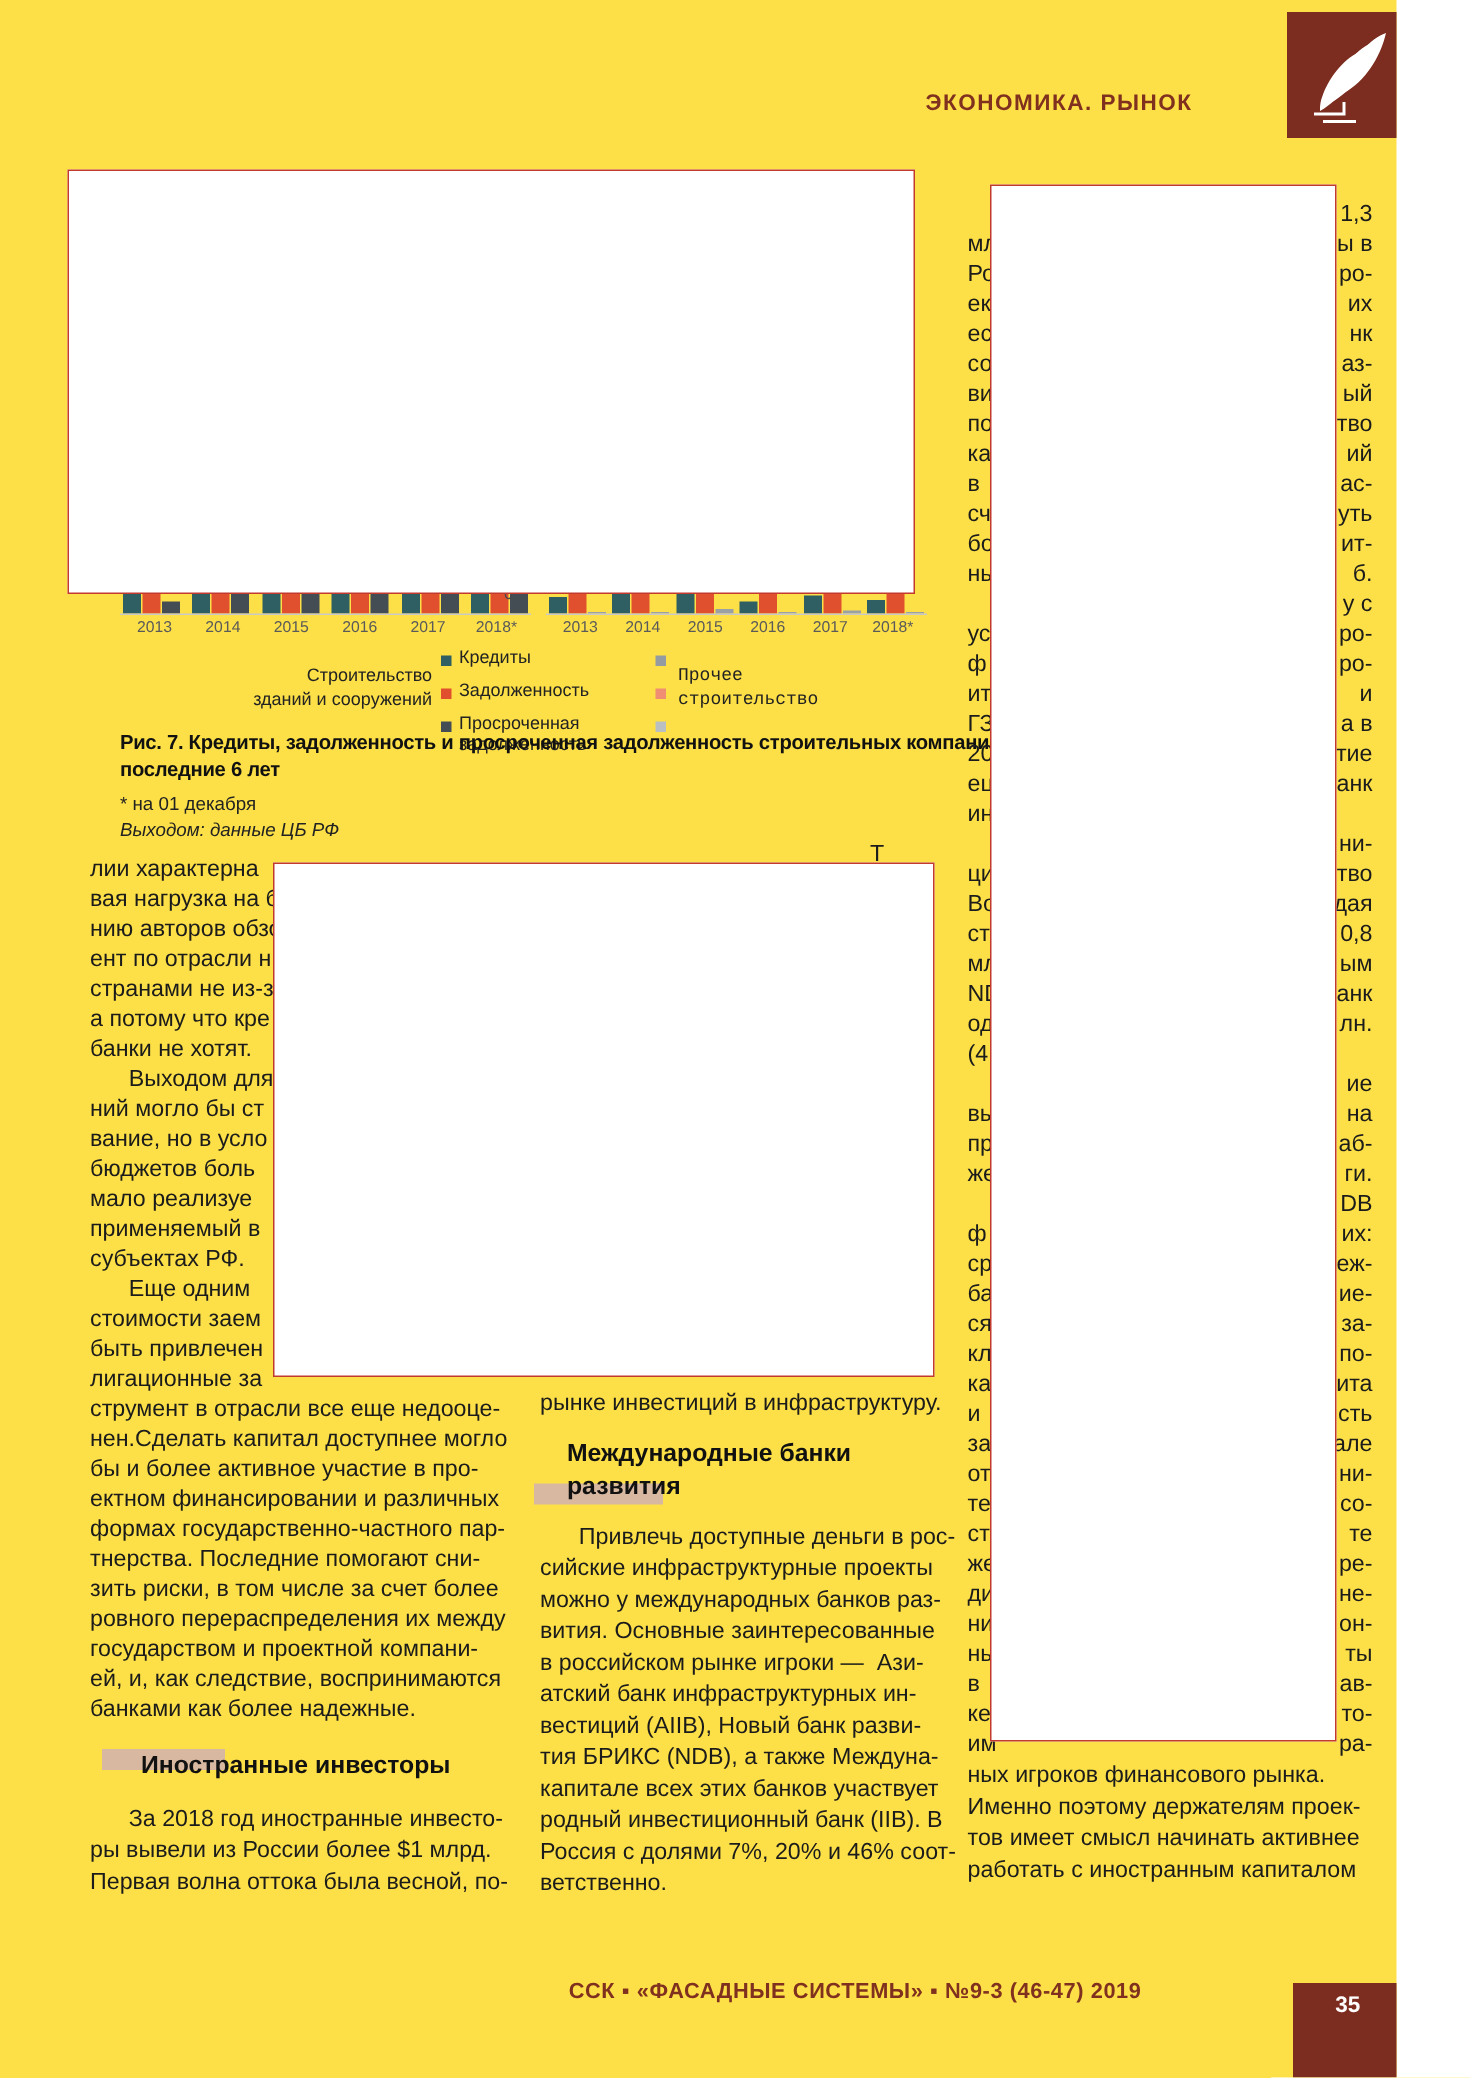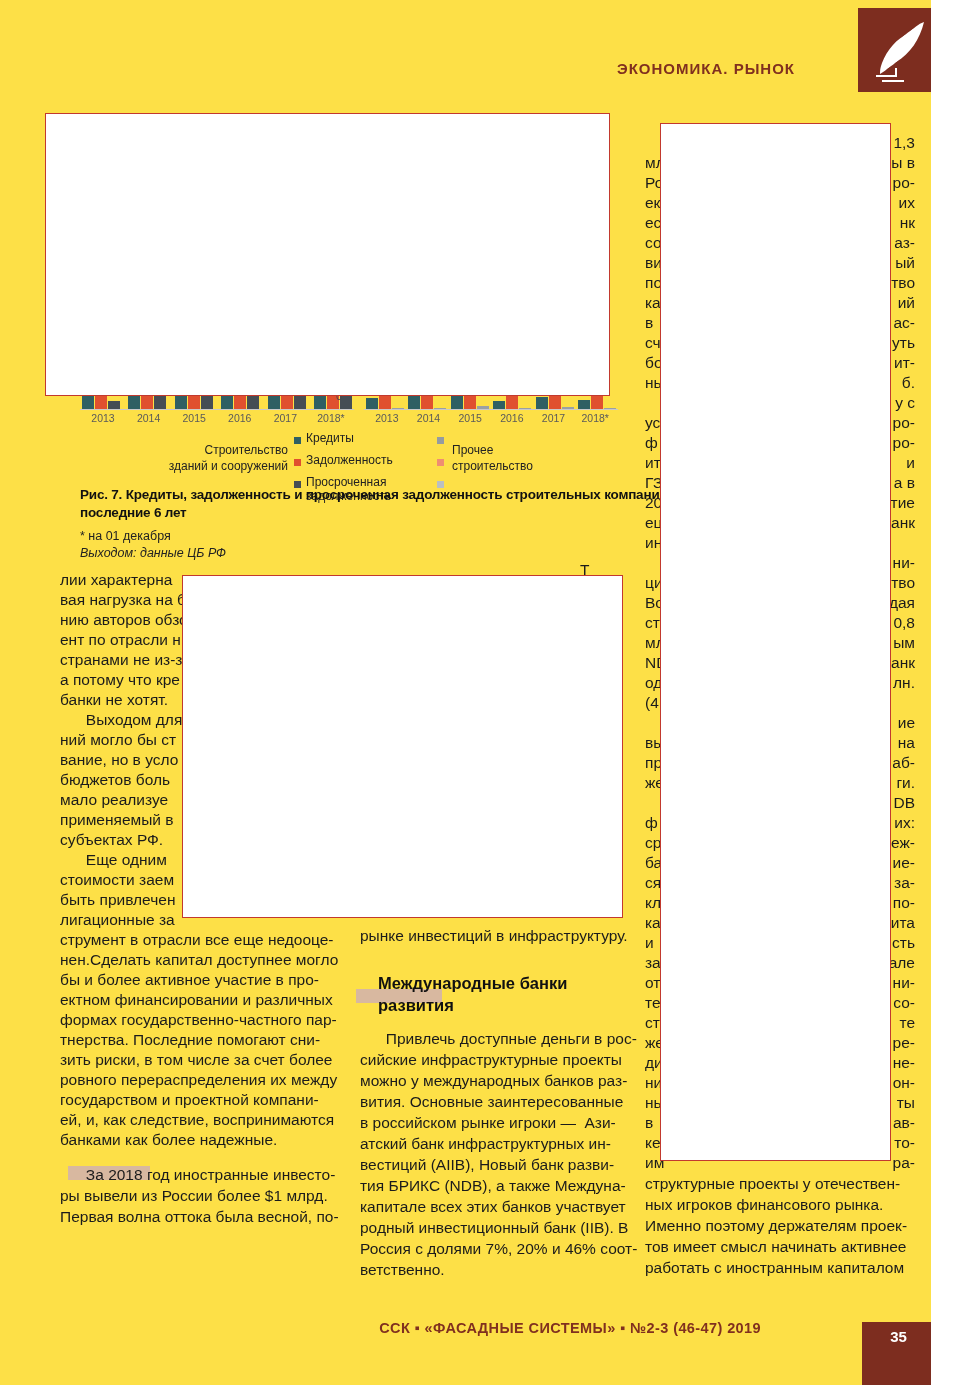--- a/index.html
+++ b/index.html
@@ -26,42 +26,42 @@
   .bl1{left:80px;top:409px;width:274px;}
   .bl2{left:364px;top:409px;width:254px;}
   .zero-label{left:336px;top:390px;font-size:11px;color:#4a4a4a;z-index:1;}
   .axis-row{top:412px;display:flex;justify-content:space-between;z-index:1;}
   #axis1{left:82px;width:270px;}
   #axis2{left:366px;width:250px;}
   .axis-row span{width:42px;text-align:center;font-size:10.5px;color:#5a5a5a;}
   
   .legend-label{font-size:12px;line-height:16px;white-space:pre-line;color:#222;}
   .leg-left{left:148px;top:442px;width:140px;text-align:right;}
-  .leg-right{left:452px;top:442px;width:140px;text-align:left;}
+  .leg-right{left:452px;top:442px;width:140px;text-align:left;font-family:Liberation Mono, monospace;}
   .leg-center{left:306px;top:431px;width:160px;}
   .leg-center div{height:22px;font-size:12px;text-align:left;color:#222;}
   .sq{width:7px;height:7px;}
   
   .caption{left:80px;top:486px;width:560px;}
   .cap-line{font-size:13.5px;font-weight:bold;letter-spacing:-0.2px;line-height:18px;
             white-space:nowrap;color:#111;}
   .fig-footnote{font-size:12.5px;margin-top:7px;color:#222;}
   .fig-source{font-size:12.5px;font-style:italic;margin-top:3px;color:#222;}
   
   .col{z-index:1;font-size:15.5px;color:#1b1b1b;}
   .col1{left:60px;top:570px;width:276px;}
   .col2{left:360px;top:925px;width:274px;}
   .col3{left:645px;top:133px;width:270px;}
   .tline{height:20px;line-height:20px;white-space:pre;overflow:visible;}
   .pline{height:21px;line-height:21px;white-space:pre;}
   .c3row{height:20px;line-height:20px;display:flex;justify-content:space-between;
          white-space:pre;}
   .heading{font-size:16.5px;font-weight:bold;color:#111;}
   .h1{margin-top:16px;padding-left:34px;height:22px;line-height:22px;}
-  .h2{margin-top:26px;padding-left:18px;line-height:22px;height:44px;}
+  .h2{margin-top:12px;padding-left:18px;line-height:22px;height:44px;}
   .gap12{margin-top:12px;}
   .gap14{margin-top:14px;}
   .highlight{background:#d8b8a0;z-index:0;}
   .hl1{left:68px;top:1166px;width:82px;height:14px;}
   .hl2{left:356px;top:989px;width:86px;height:14px;}
   .t-frag{left:580px;top:561px;font-size:15.5px;z-index:1;}
   
   .footer-line{left:300px;right:170px;top:1320px;text-align:right;font-size:14.5px;
                font-weight:bold;color:#80301f;letter-spacing:0.4px;z-index:2;}
   .page-badge{left:862px;top:1312px;width:73px;height:73px;background:#7d2d1f;
@@ -219,20 +219,21 @@
       <div class="tline">нен.Сделать капитал доступнее могло</div>
       <div class="tline">бы и более активное участие в про-</div>
       <div class="tline">ектном финансировании и различных</div>
       <div class="tline">формах государственно-частного пар-</div>
       <div class="tline">тнерства. Последние помогают сни-</div>
       <div class="tline">зить риски, в том числе за счет более</div>
       <div class="tline">ровного перераспределения их между</div>
       <div class="tline">государством и проектной компани-</div>
       <div class="tline">ей, и, как следствие, воспринимаются</div>
       <div class="tline">банками как более надежные.</div>
+    <div class="heading h1">Иностранные инвесторы</div>
     <div class="gap14"></div>
     <div class="pline">      За 2018 год иностранные инвесто-</div>
       <div class="pline">ры вывели из России более $1 млрд.</div>
       <div class="pline">Первая волна оттока была весной, по-</div>
   </div>
 
   <div class="abs t-frag">Т</div>
 
   <div class="abs col col2">
     <div class="pline">рынке инвестиций в инфраструктуру.</div>
@@ -455,27 +456,26 @@
         <span>ав-</span>
       </div>
       <div class="c3row">
         <span>ке</span>
         <span>то-</span>
       </div>
       <div class="c3row">
         <span>им</span>
         <span>ра-</span>
       </div>
-    <div class="pline">структурные проекты у отечествен-</div>
       <div class="pline">ных игроков финансового рынка.</div>
       <div class="pline">Именно поэтому держателям проек-</div>
       <div class="pline">тов имеет смысл начинать активнее</div>
       <div class="pline">работать с иностранным капиталом</div>
   </div>
 
   <div class="abs redact box1"></div>
   <div class="abs redact box2"></div>
   <div class="abs redact box3"></div>
 
-  <div class="abs footer-line">ССК ▪ «ФАСАДНЫЕ СИСТЕМЫ» ▪ №2-3 (46-47) 2019</div>
+  <div class="abs footer-line">ССК ▪ «ФАСАДНЫЕ СИСТЕМЫ» ▪ №9-3 (46-47) 2019</div>
   <div class="abs page-badge">35</div>
 
 </div>
 
 </body></html>

